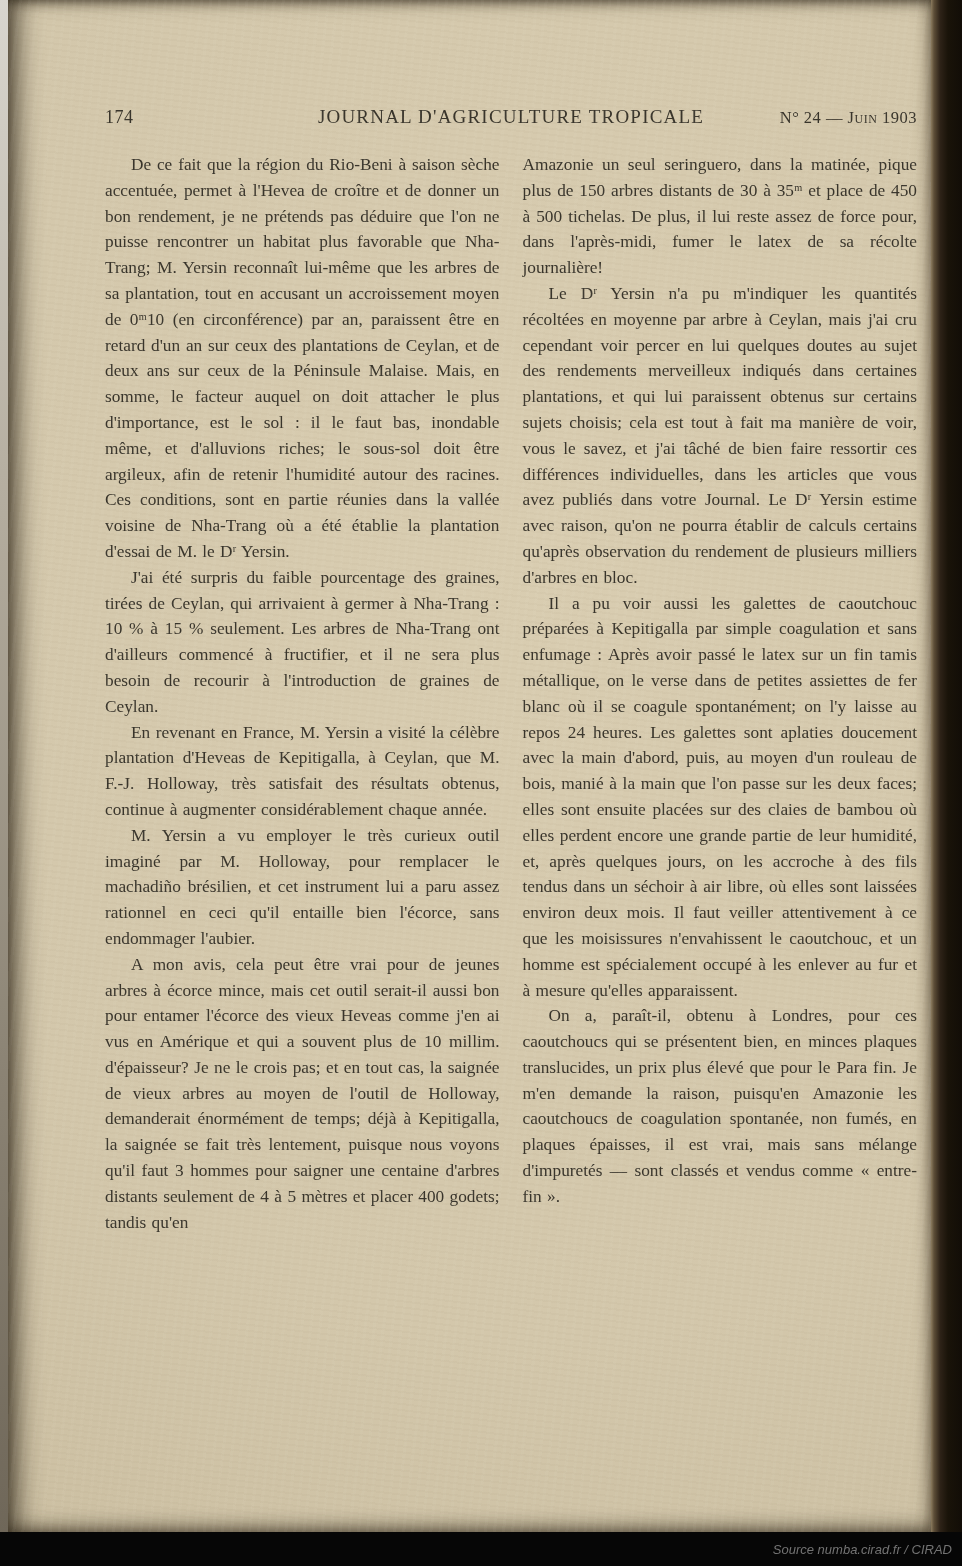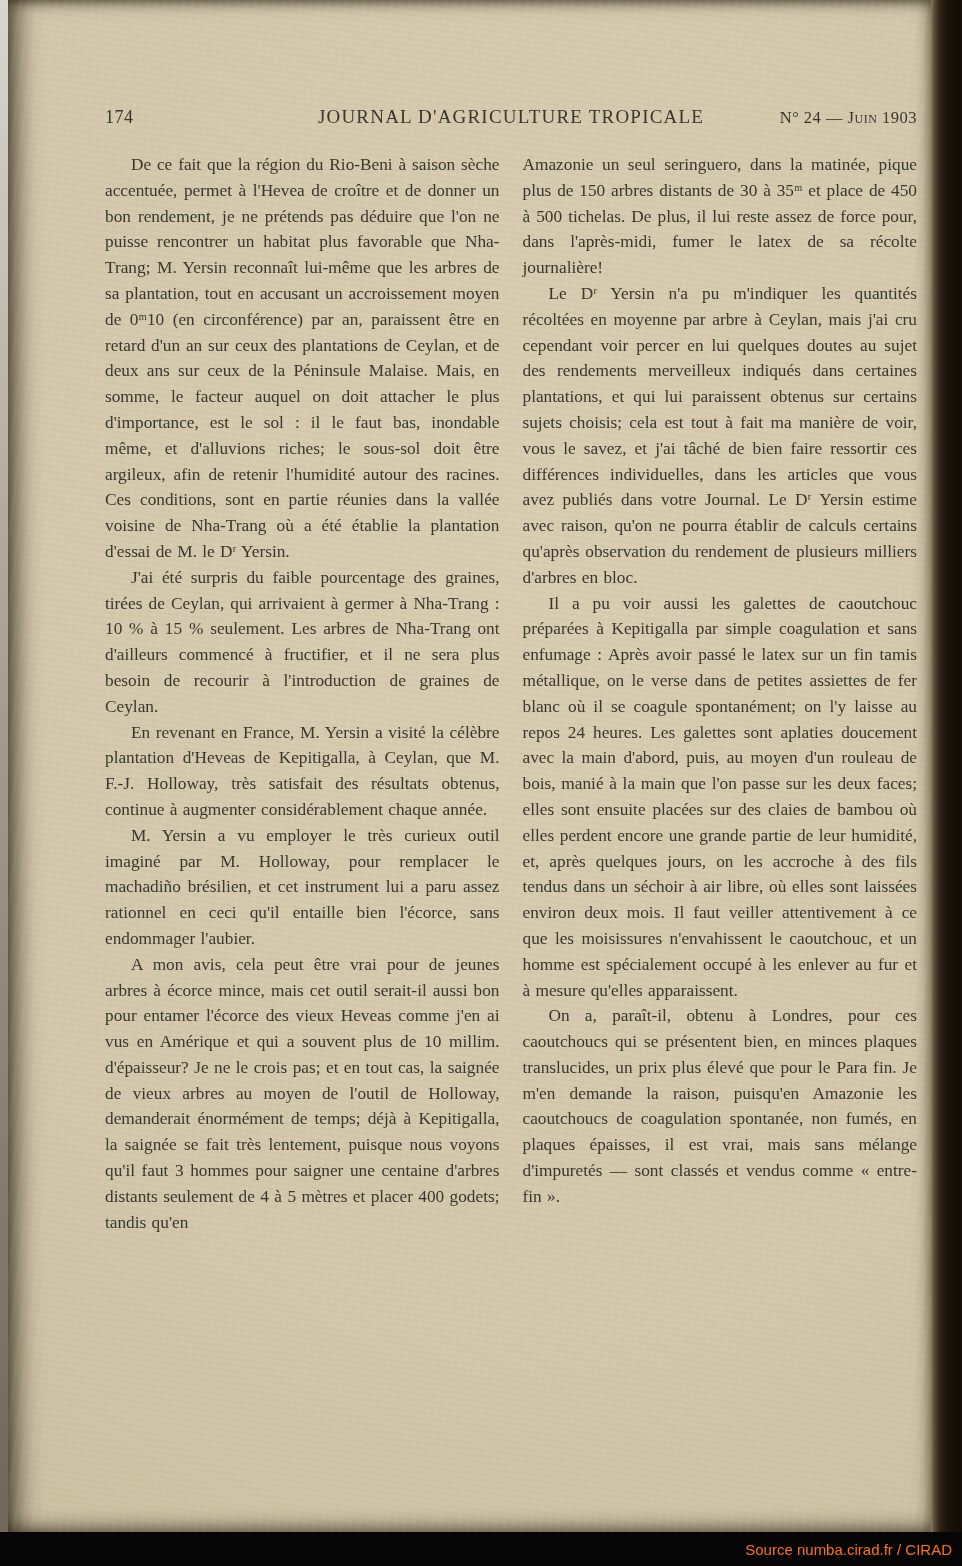--- a/index.html
+++ b/index.html
@@ -72,22 +72,23 @@
   .col p { text-indent: 1.5em; }
   .col p.no-indent { text-indent: 0; }
 
   .footer-bar {
     position: absolute; left: 0; right: 0; bottom: 0; height: 34px;
     background: #060606;
     display: flex; align-items: center; justify-content: flex-end;
     padding: 0 10px;
   }
   .footer-bar span {
-    color: #f97316; font-size: 15px;
+    color: #737373; font-size: 13px;
     font-family: "Liberation Sans", sans-serif;
+    font-style: italic;
   }
 </style>
 </head>
 <body>
 
 <div class="scan">
   <div class="content">
 
     <header class="page-header">
       <span class="page-number">174</span>

